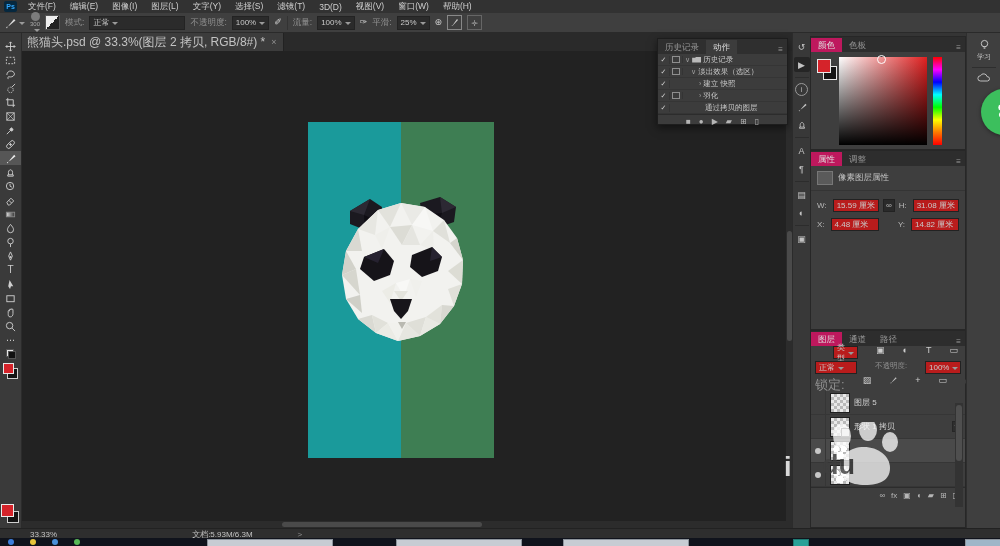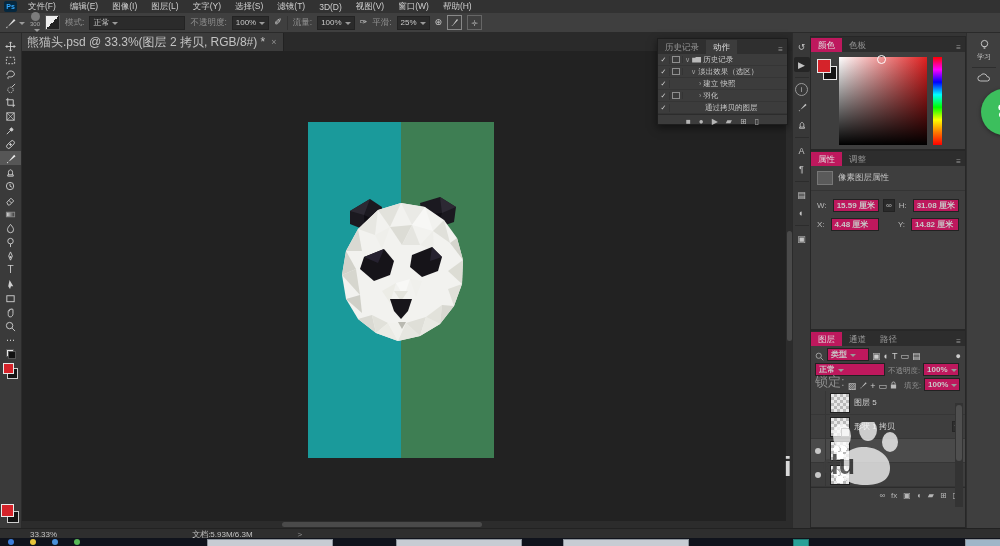--- a/index.html
+++ b/index.html
@@ -35,21 +35,21 @@
   .sbv{left:786px;top:51px;width:7px;height:477px;background:#2c2c2c;}
   .sbv .th{position:absolute;left:1px;top:180px;width:5px;height:110px;background:#4a4a4a;border-radius:3px;}
   .sbh{left:22px;top:521px;width:764px;height:7px;background:#2c2c2c;}
   .sbh .th{position:absolute;top:1px;left:260px;width:200px;height:5px;background:#4a4a4a;border-radius:3px;}
   
   .panel{background:#3e3e3e;border:1px solid #272727;box-sizing:border-box;}
   .ptabs{height:15px;background:#2d2d2d;display:flex;align-items:flex-end;}
   .ptab{padding:2px 7px 0;font-size:8.5px;color:#979797;}
   .ptab.on{background:#be185d;color:#dedede;}
   .pmenu{margin-left:auto;color:#9a9a9a;font-size:8px;padding:2px 4px 0;}
-  .vbox{background:#be185d;border:1px solid #222;color:#c9c9c9;font-size:8px;height:11px;display:flex;align-items:center;padding:0 3px;font-weight:bold;}
+  .vbox{background:#b91c1c;border:1px solid #222;color:#c9c9c9;font-size:8px;height:11px;display:flex;align-items:center;padding:0 3px;}
   
   #dock{left:792px;top:33px;width:18px;height:495px;background:#383838;border-left:1px solid #2b2b2b;display:flex;flex-direction:column;align-items:center;padding-top:6px;gap:3px;box-sizing:border-box;}
   .dicon{width:16px;height:15px;display:flex;align-items:center;justify-content:center;color:#c2c2c2;font-size:9px;border-radius:2px;}
   .dicon.on{background:#252525;}
   .dsep{width:14px;height:1px;background:#2c2c2c;margin:2px 0;}
   
   #rightcol{left:810px;top:33px;width:156px;height:495px;background:#353535;}
   
   #colorpanel{left:0px;top:3px;width:156px;height:114px;}
   #satsq{position:absolute;left:28px;top:20px;width:88px;height:88px;
@@ -58,21 +58,21 @@
   #huebar{position:absolute;left:122px;top:20px;width:9px;height:88px;
     background:linear-gradient(to bottom,#f00,#f0f,#00f,#0ff,#0f0,#ff0,#f70,#f00);}
   .fgswatch{position:absolute;left:6px;top:22px;width:12px;height:12px;background:#d5232a;border:1px solid #e8e8e8;z-index:2;}
   .bgswatch{position:absolute;left:12px;top:29px;width:12px;height:12px;background:#151515;border:1px solid #e8e8e8;}
   
   #proppanel{left:0;top:117px;width:156px;height:180px;}
   .fldlbl{color:#b9b9b9;font-size:8px;margin-right:2px;}
   .linkbox{background:#2a2a2a;border:1px solid #222;color:#bbb;font-size:8px;height:11px;display:flex;align-items:center;padding:0 2px;}
   
   #layerspanel{left:0;top:297px;width:156px;height:198px;}
-  .lrow{height:15px;display:flex;align-items:flex-end;gap:3px;padding:0 4px;}
+  .lrow{height:15px;display:flex;align-items:flex-start;gap:18px;padding:0 4px;}
   .llayer{height:23px;display:flex;align-items:center;gap:4px;border-bottom:1px solid #363636;padding:0 2px 0 0;}
   .eyewell{width:14px;height:23px;border-right:1px solid #363636;display:flex;align-items:center;justify-content:center;flex:none;}
   .eyedot{width:6px;height:6px;border-radius:50%;background:#c7c7c7;}
   .thumb{width:18px;height:18px;border:1px solid #1f1f1f;flex:none;background-color:#e9e9e9;
     background-image:linear-gradient(45deg,#b9b9b9 25%,transparent 25%,transparent 75%,#b9b9b9 75%),linear-gradient(45deg,#b9b9b9 25%,transparent 25%,transparent 75%,#b9b9b9 75%);
     background-size:6px 6px;background-position:0 0,3px 3px;position:relative;}
   .shapebadge{position:absolute;right:-1px;bottom:-1px;width:7px;height:7px;background:#d9d9d9;border:1px solid #555;}
   .ovals{position:absolute;inset:0;background:radial-gradient(circle at 30% 40%,#fff 0 3px,transparent 3px),radial-gradient(circle at 70% 40%,#fff 0 3px,transparent 3px),radial-gradient(circle at 50% 75%,#fff 0 4px,transparent 4px);}
   .lname{color:#cfcfcf;font-size:8px;white-space:nowrap;overflow:hidden;}
   .lbadge{margin-left:auto;color:#aaa;font-size:7px;background:#2e2e2e;border:1px solid #262626;padding:0 2px;height:9px;display:flex;align-items:center;}

